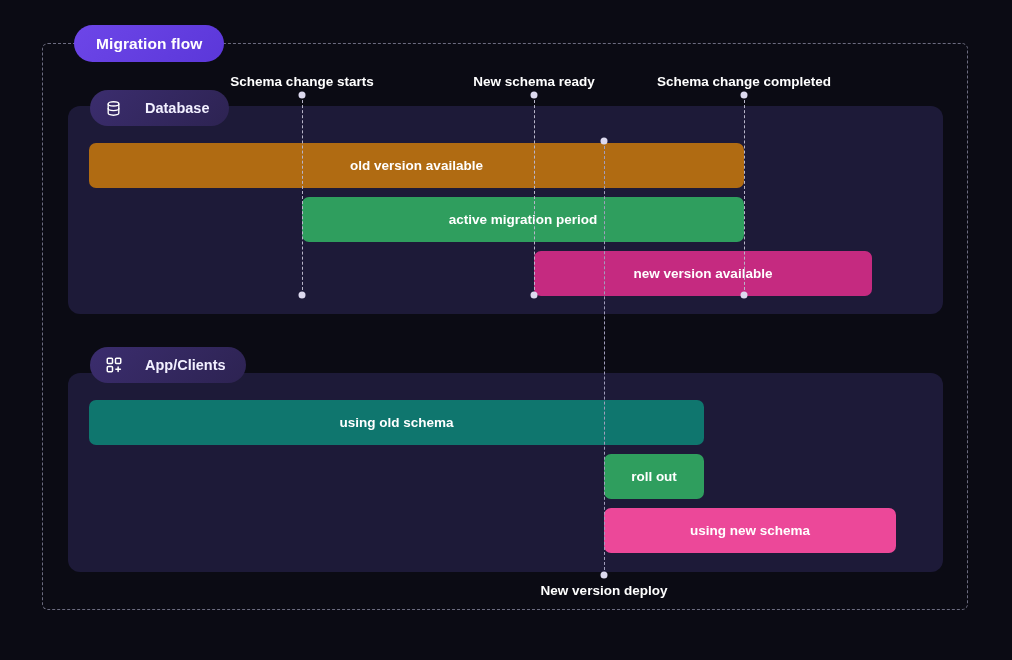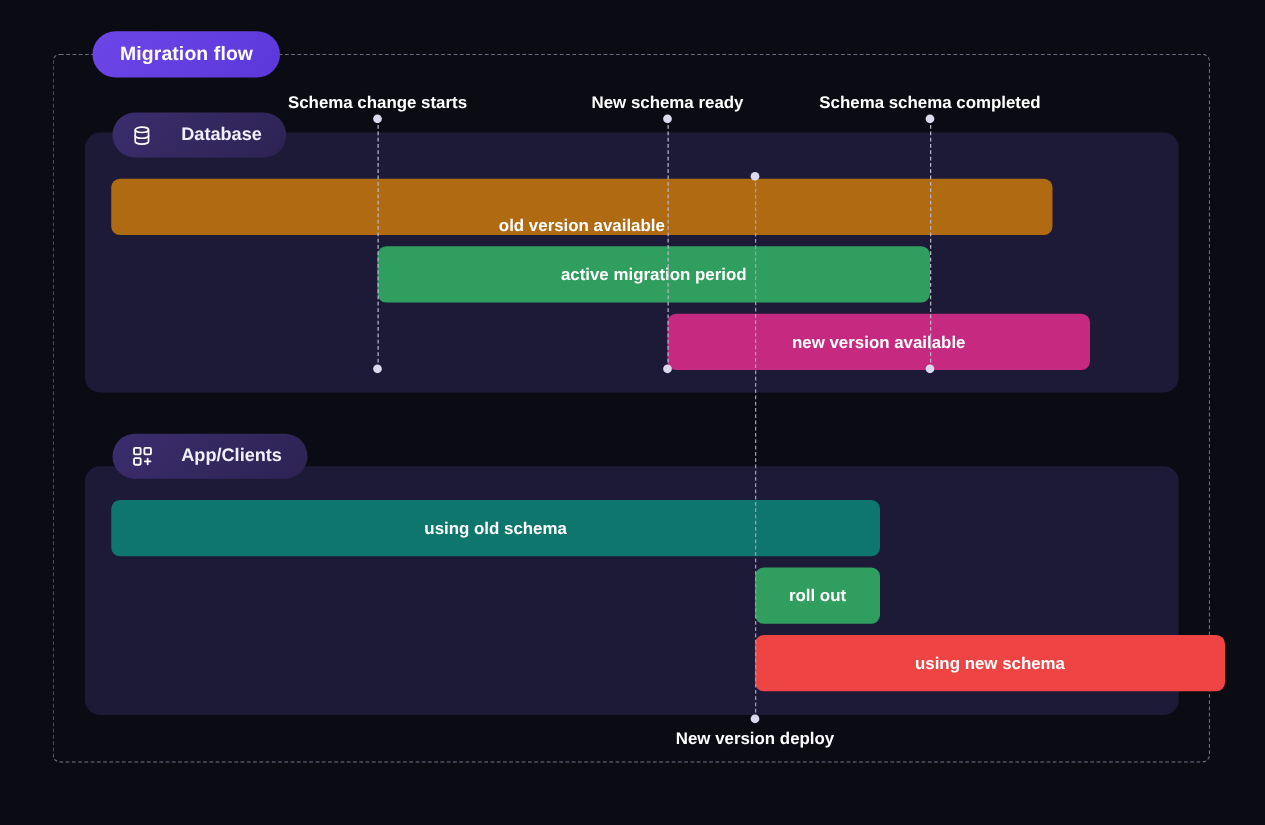--- a/index.html
+++ b/index.html
@@ -161,42 +161,42 @@
 
   <div id="dyn">
       <div class="milestone-label" style="left: 302px;">Schema change starts</div>
       <div class="vline" style="left: 302px; top: 95px; height: 200px; border-color: rgb(184, 181, 201);"></div>
       <div class="vdot" style="left: 302px; top: 95px;"></div>
       <div class="vdot" style="left: 302px; top: 295px;"></div>
       <div class="milestone-label" style="left: 534px;">New schema ready</div>
       <div class="vline" style="left: 534px; top: 95px; height: 200px; border-color: rgb(184, 181, 201);"></div>
       <div class="vdot" style="left: 534px; top: 95px;"></div>
       <div class="vdot" style="left: 534px; top: 295px;"></div>
-      <div class="milestone-label" style="left: 744px;">Schema schema completed</div>
+      <div class="milestone-label" style="left: 744px;">Schema change completed</div>
       <div class="vline" style="left: 744px; top: 95px; height: 200px; border-color: rgb(184, 181, 201);"></div>
       <div class="vdot" style="left: 744px; top: 95px;"></div>
       <div class="vdot" style="left: 744px; top: 295px;"></div>
       <div class="vline" style="left: 604px; top: 141px; height: 434px; border-color: rgb(160, 157, 187); z-index: 8;"></div>
       <div class="vdot" style="left: 604px; top: 141px; z-index: 9;"></div>
       <div class="vdot" style="left: 604px; top: 575px; z-index: 9;"></div>
-      <div class="bar" style="left: 89px; width: 753px; top: 143px; background: rgb(176, 107, 18); align-items: flex-end;">
+      <div class="bar" style="left: 89px; width: 655px; top: 143px; background: rgb(176, 107, 18);">
         <span>old version available</span>
       </div>
       <div class="bar" style="left: 302px; width: 442px; top: 197px; background: rgb(47, 158, 94);">
         <span>active migration period</span>
       </div>
       <div class="bar" style="left: 534px; width: 338px; top: 251px; background: rgb(197, 42, 128);">
         <span>new version available</span>
       </div>
       <div class="bar" style="left: 89px; width: 615px; top: 400px; background: #0f766e;">
         <span>using old schema</span>
       </div>
       <div class="bar" style="left: 604px; width: 100px; top: 454px; background: rgb(47, 158, 94); align-items: center;">
         <span>roll out</span>
       </div>
-      <div class="bar" style="left: 604px; width: 376px; top: 508px; background: #ef4444;">
+      <div class="bar" style="left: 604px; width: 292px; top: 508px; background: #ec4899;">
         <span>using new schema</span>
       </div>
     </div>
 
   <div class="bottom-label" style="left:604px">New version deploy</div>
 
 </div>
 
 </body></html>

